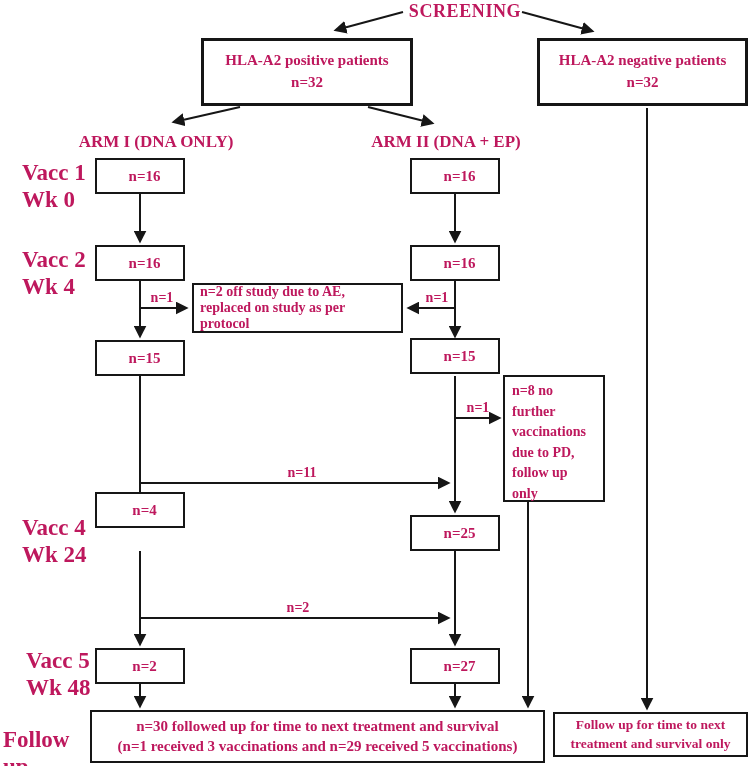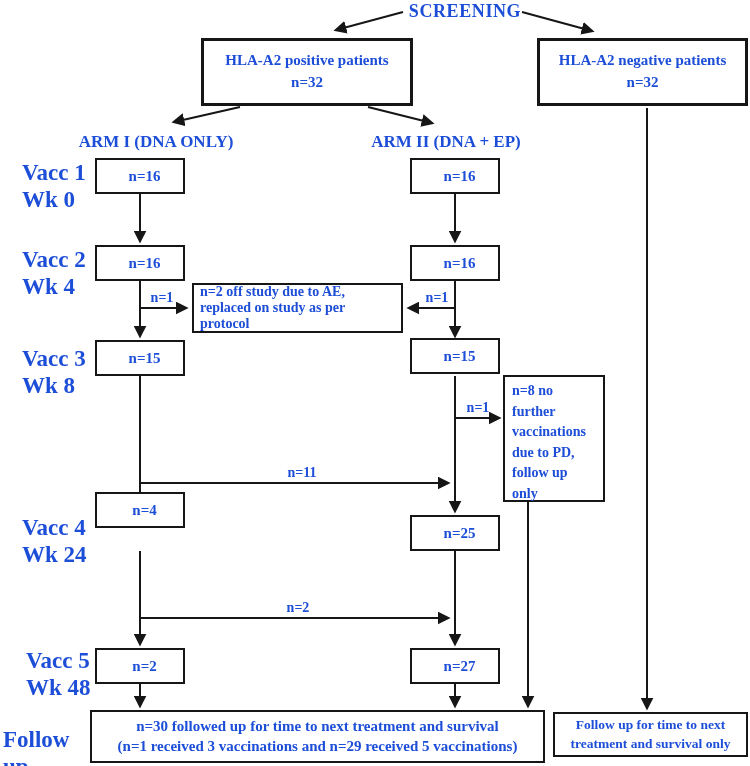--- a/index.html
+++ b/index.html
@@ -7,21 +7,21 @@
     padding: 0;
     background: #ffffff;
   }
   #figure {
     position: relative;
     width: 750px;
     height: 766px;
     background: #ffffff;
     font-family: "Liberation Serif", "DejaVu Serif", serif;
     font-weight: 700;
-    color: #1d4ed8;
+    color: #be185d;
     overflow: hidden;
   }
   #connectors {
     position: absolute;
     left: 0; top: 0;
     width: 750px; height: 766px;
   }
   #connectors line, #connectors path.edge {
     stroke: #161616;
     stroke-width: 2;
@@ -125,24 +125,20 @@
   <div class="abs arm-label" style="left:76px; top:132px; width:160px;">ARM I (DNA ONLY)</div>
 
   <div class="abs row-label" style="left:22px; top:160px; width:70px;">
     <div>Vacc 1</div>
     <div>Wk 0</div>
   </div>
   <div class="abs row-label" style="left:22px; top:247px; width:70px;">
     <div>Vacc 2</div>
     <div>Wk 4</div>
   </div>
-  <div class="abs row-label" style="left:22px; top:346px; width:70px;">
-    <div>Vacc 3</div>
-    <div>Wk 8</div>
-  </div>
   <div class="abs row-label" style="left:22px; top:515px; width:70px;">
     <div>Vacc 4</div>
     <div>Wk 24</div>
   </div>
   <div class="abs row-label" style="left:26px; top:648px; width:70px;">
     <div>Vacc 5</div>
     <div>Wk 48</div>
   </div>
   <div class="abs row-label" style="left:3px; top:727px; width:86px;">Follow up</div>
 

